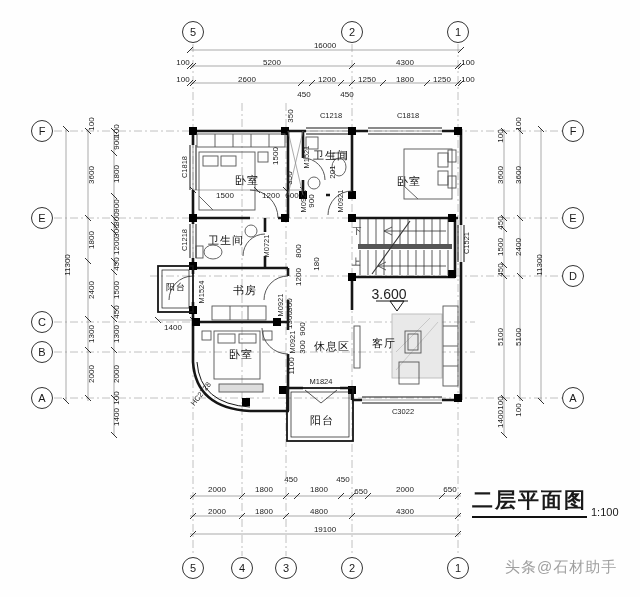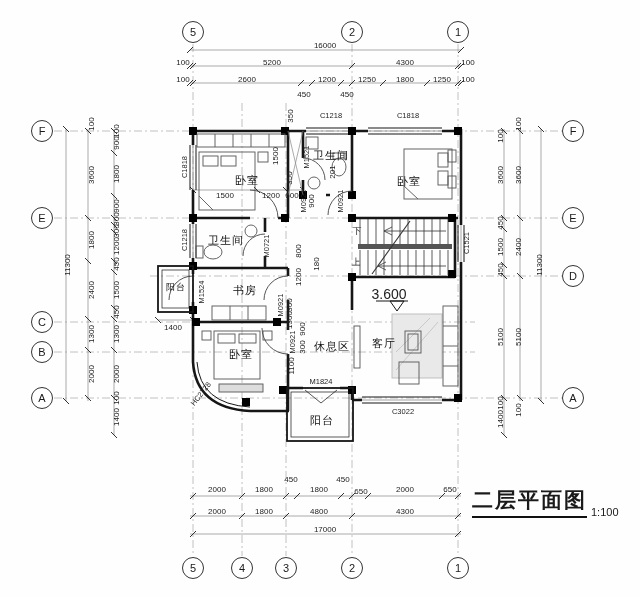--- a/index.html
+++ b/index.html
@@ -229,21 +229,21 @@
 <div class="lbl" style="left:291px;top:480px">450</div>
 <div class="lbl" style="left:319px;top:490px">1800</div>
 <div class="lbl" style="left:343px;top:480px">450</div>
 <div class="lbl" style="left:361px;top:492px">650</div>
 <div class="lbl" style="left:405px;top:490px">2000</div>
 <div class="lbl" style="left:450px;top:490px">650</div>
 <div class="lbl" style="left:217px;top:512px">2000</div>
 <div class="lbl" style="left:264px;top:512px">1800</div>
 <div class="lbl" style="left:319px;top:512px">4800</div>
 <div class="lbl" style="left:405px;top:512px">4300</div>
-<div class="lbl" style="left:325px;top:530px">17000</div>
+<div class="lbl" style="left:325px;top:530px">19100</div>
 
 <div class="lbl v" style="left:68px;top:265px">11300</div>
 <div class="lbl v" style="left:92px;top:124px">100</div>
 <div class="lbl v" style="left:92px;top:175px">3600</div>
 <div class="lbl v" style="left:92px;top:240px">1800</div>
 <div class="lbl v" style="left:92px;top:290px">2400</div>
 <div class="lbl v" style="left:92px;top:334px">1300</div>
 <div class="lbl v" style="left:92px;top:374px">2000</div>
 <div class="lbl v" style="left:117px;top:131px">100</div>
 <div class="lbl v" style="left:117px;top:143px">900</div>
@@ -321,14 +321,15 @@
 <div class="lbl room" style="left:322px;top:420px">阳台</div>
 
 <div class="lbl level" style="left:389px;top:294px">3.600</div>
 <div class="lbl stair-txt" style="left:357px;top:231px">下</div>
 <div class="lbl stair-txt" style="left:356px;top:262px">上</div>
 
 <div id="title-block">
   <span id="title-text">二层平面图</span><span id="title-scale">1:100</span>
 </div>
 
+<div id="watermark">头条@石材助手</div>
 
 </div>
 
 </body></html>

